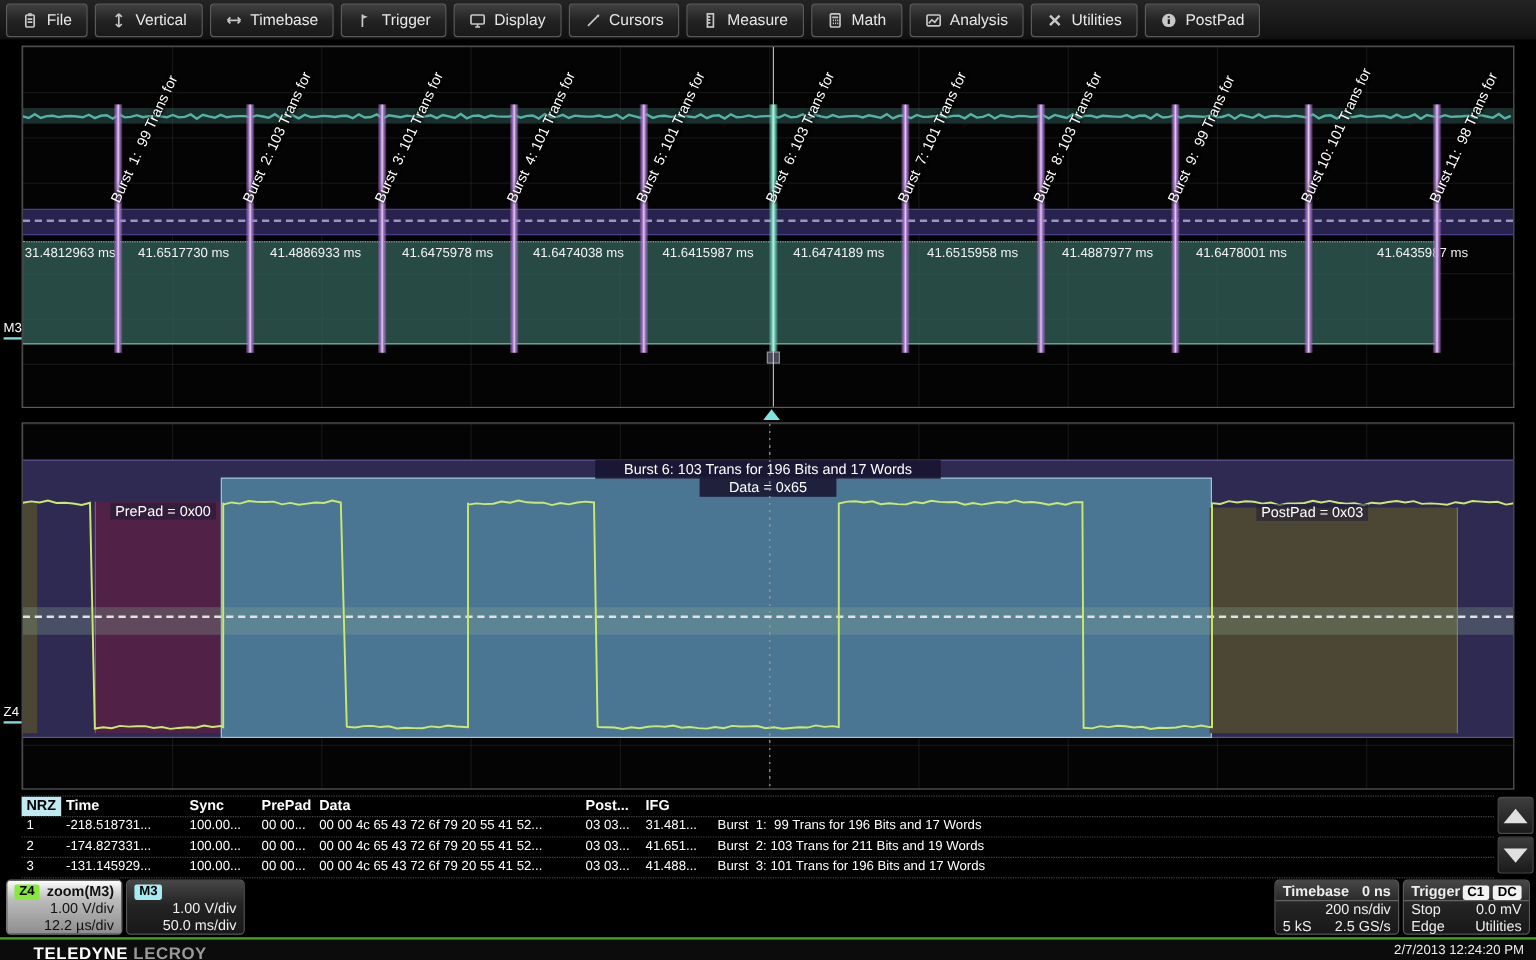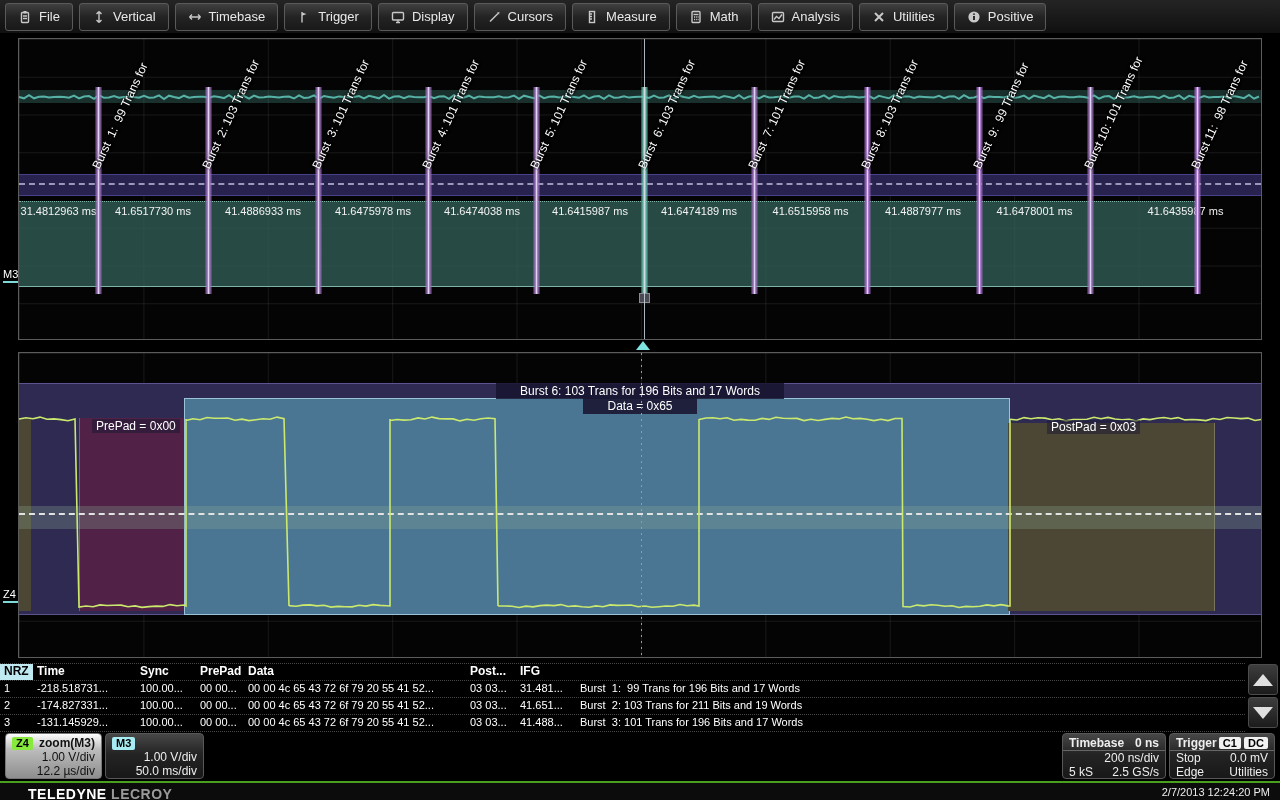--- a/index.html
+++ b/index.html
@@ -68,21 +68,21 @@
   .zlabelbar{position:absolute;left:0;width:100%;text-align:center;z-index:7;font-size:12px;}
   .zlabelbar span{background:rgba(24,21,48,.88);color:#fff;padding:1px 24px;}
   #ztitle{top:31px;} #zdata{top:46px;}
   .padlab{position:absolute;z-index:7;font-size:12px;color:#fff;white-space:nowrap;
     background:rgba(30,26,52,.55);padding:0 4px;}
   #prepadlab{left:73px;top:66px;} #postpadlab{left:1028px;top:67px;}
 
   
   #decode-table{position:absolute;left:0;top:663px;width:1245px;font-size:11px;color:#fff;z-index:2;}
   .trow{display:grid;grid-template-columns:33px 103px 60px 48px 222px 50px 60px 1fr;
-    height:16px;line-height:15px;border-bottom:1px dotted #474747;}
+    height:16px;line-height:15px;border-bottom:1px dotted #474747;margin-left:18px;}
   .trow>div{padding:0 4px;overflow:hidden;white-space:pre;}
   .thead{font-weight:bold;font-size:12px;border-top:1px dotted #474747;}
   .thead .c0{background:#bfeaf2;color:#000;}
   .scrollbtn{position:absolute;left:1248px;width:30px;height:31px;z-index:2;
     background:linear-gradient(#3d3d3d,#1b1b1b);border:1px solid #4c4c4c;border-radius:3px;
     display:flex;align-items:center;justify-content:center;box-sizing:border-box;}
   #scrollup{top:664px;} #scrolldown{top:697px;}
   .tri-b{width:0;height:0;border-left:10px solid transparent;border-right:10px solid transparent;border-bottom:12px solid #e0e0e0;}
   .tri-t{width:0;height:0;border-left:10px solid transparent;border-right:10px solid transparent;border-top:12px solid #e0e0e0;}
 
@@ -210,21 +210,21 @@
         </span>
         <span>Utilities</span>
       </div>
       <div class="menu-btn">
         <span class="mi">
           <svg width="14" height="14" viewBox="0 0 14 14" fill="none" stroke="#c8c8c8" stroke-width="1.4">
             <circle cx="7" cy="7" r="5.6" fill="#c8c8c8" stroke="none"></circle>
             <path d="M7 6v4M7 3.6v1.2" stroke="#1a1a1a" stroke-width="1.8"></path>
           </svg>
         </span>
-        <span>Positive</span>
+        <span>PostPad</span>
       </div>
     </div>
 
   <div id="topgrid" class="grid">
     <div class="gridlines"></div>
     <svg class="wavesvg" width="1244" height="302">
       <rect id="toptrace-band" x="0" y="51" width="1244" height="13" fill="rgba(86,178,166,0.25)"></rect>
       <path id="toptrace-path" fill="none" stroke="#56b2a6" stroke-width="2" d="M0 58.0 L5 59.3 L10 56.2 L15 59.3 L20 57.8 L25 57.5 L30 58.6 L35 57.9 L40 57.7 L45 58.1 L50 58.7 L55 56.6 L60 59.4 L65 57.5 L70 57.1 L75 59.9 L80 56.2 L85 58.8 L90 58.4 L95 57.0 L100 58.7 L105 57.9 L110 57.8 L115 57.9 L120 58.8 L125 56.8 L130 58.8 L135 58.4 L140 56.4 L145 60.0 L150 56.7 L155 58.0 L160 59.1 L165 56.7 L170 58.7 L175 58.0 L180 57.8 L185 57.8 L190 58.8 L195 57.2 L200 58.1 L205 59.1 L210 56.1 L215 59.6 L220 57.5 L225 57.1 L230 59.6 L235 56.6 L240 58.5 L245 58.3 L250 57.6 L255 57.9 L260 58.5 L265 57.7 L270 57.5 L275 59.5 L280 56.3 L285 58.9 L290 58.5 L295 56.4 L300 59.8 L305 57.0 L310 57.9 L315 58.7 L320 57.4 L325 58.0 L330 58.3 L335 58.1 L340 57.1 L345 59.4 L350 56.8 L355 58.0 L360 59.3 L365 56.0 L370 59.6 L375 57.6 L380 57.3 L385 59.1 L390 57.3 L395 58.0 L400 58.2 L405 58.2 L410 57.1 L415 59.1 L420 57.6 L425 57.2 L430 59.8 L435 56.1 L440 58.9 L445 58.4 L450 56.7 L455 59.3 L460 57.4 L465 57.9 L470 58.2 L475 58.2 L480 57.3 L485 58.6 L490 58.3 L495 56.6 L500 59.9 L505 56.7 L510 58.0 L515 59.3 L520 56.3 L525 59.2 L530 57.8 L535 57.5 L540 58.4 L545 58.1 L550 57.5 L555 58.1 L560 58.8 L565 56.4 L570 59.5 L575 57.5 L580 57.1 L585 59.8 L590 56.3 L595 58.7 L600 58.4 L605 57.2 L610 58.6 L615 58.0 L620 57.8 L625 57.8 L630 59.0 L635 56.6 L640 58.8 L645 58.4 L650 56.4 L655 60.0 L660 56.7 L665 58.0 L670 59.0 L675 56.9 L680 58.6 L685 58.1 L690 57.8 L695 57.6 L700 58.9 L705 57.1 L710 58.1 L715 59.2 L720 56.1 L725 59.7 L730 57.5 L735 57.2 L740 59.5 L745 56.8 L750 58.4 L755 58.3 L760 57.8 L765 57.7 L770 58.7 L775 57.6 L780 57.4 L785 59.6 L790 56.2 L795 59.0 L800 58.4 L805 56.4 L810 59.7 L815 57.0 L820 57.9 L825 58.6 L830 57.6 L835 57.8 L840 58.4 L845 58.1 L850 57.0 L855 59.6 L860 56.8 L865 58.1 L870 59.3 L875 56.1 L880 59.5 L885 57.6 L890 57.4 L895 58.9 L900 57.5 L905 57.9 L910 58.2 L915 58.4 L920 56.9 L925 59.2 L930 57.5 L935 57.2 L940 59.8 L945 56.1 L950 58.9 L955 58.4 L960 56.8 L965 59.1 L970 57.6 L975 57.9 L980 58.1 L985 58.4 L990 57.1 L995 58.7 L1000 58.3 L1005 56.6 L1010 59.9 L1015 56.6 L1020 58.0 L1025 59.2 L1030 56.4 L1035 59.1 L1040 57.8 L1045 57.6 L1050 58.2 L1055 58.3 L1060 57.4 L1065 58.1 L1070 58.9 L1075 56.3 L1080 59.6 L1085 57.5 L1090 57.1 L1095 59.8 L1100 56.4 L1105 58.7 L1110 58.3 L1115 57.3 L1120 58.4 L1125 58.2 L1130 57.7 L1135 57.7 L1140 59.2 L1145 56.5 L1150 58.9 L1155 58.4 L1160 56.4 L1165 60.0 L1170 56.8 L1175 58.0 L1180 58.9 L1185 57.0 L1190 58.4 L1195 58.1 L1200 57.9 L1205 57.5 L1210 59.1 L1215 57.0 L1220 58.1 L1225 59.2 L1230 56.0 L1235 59.7 L1240 57.5 "></path>
     </svg>
     <div class="ovband"></div>

